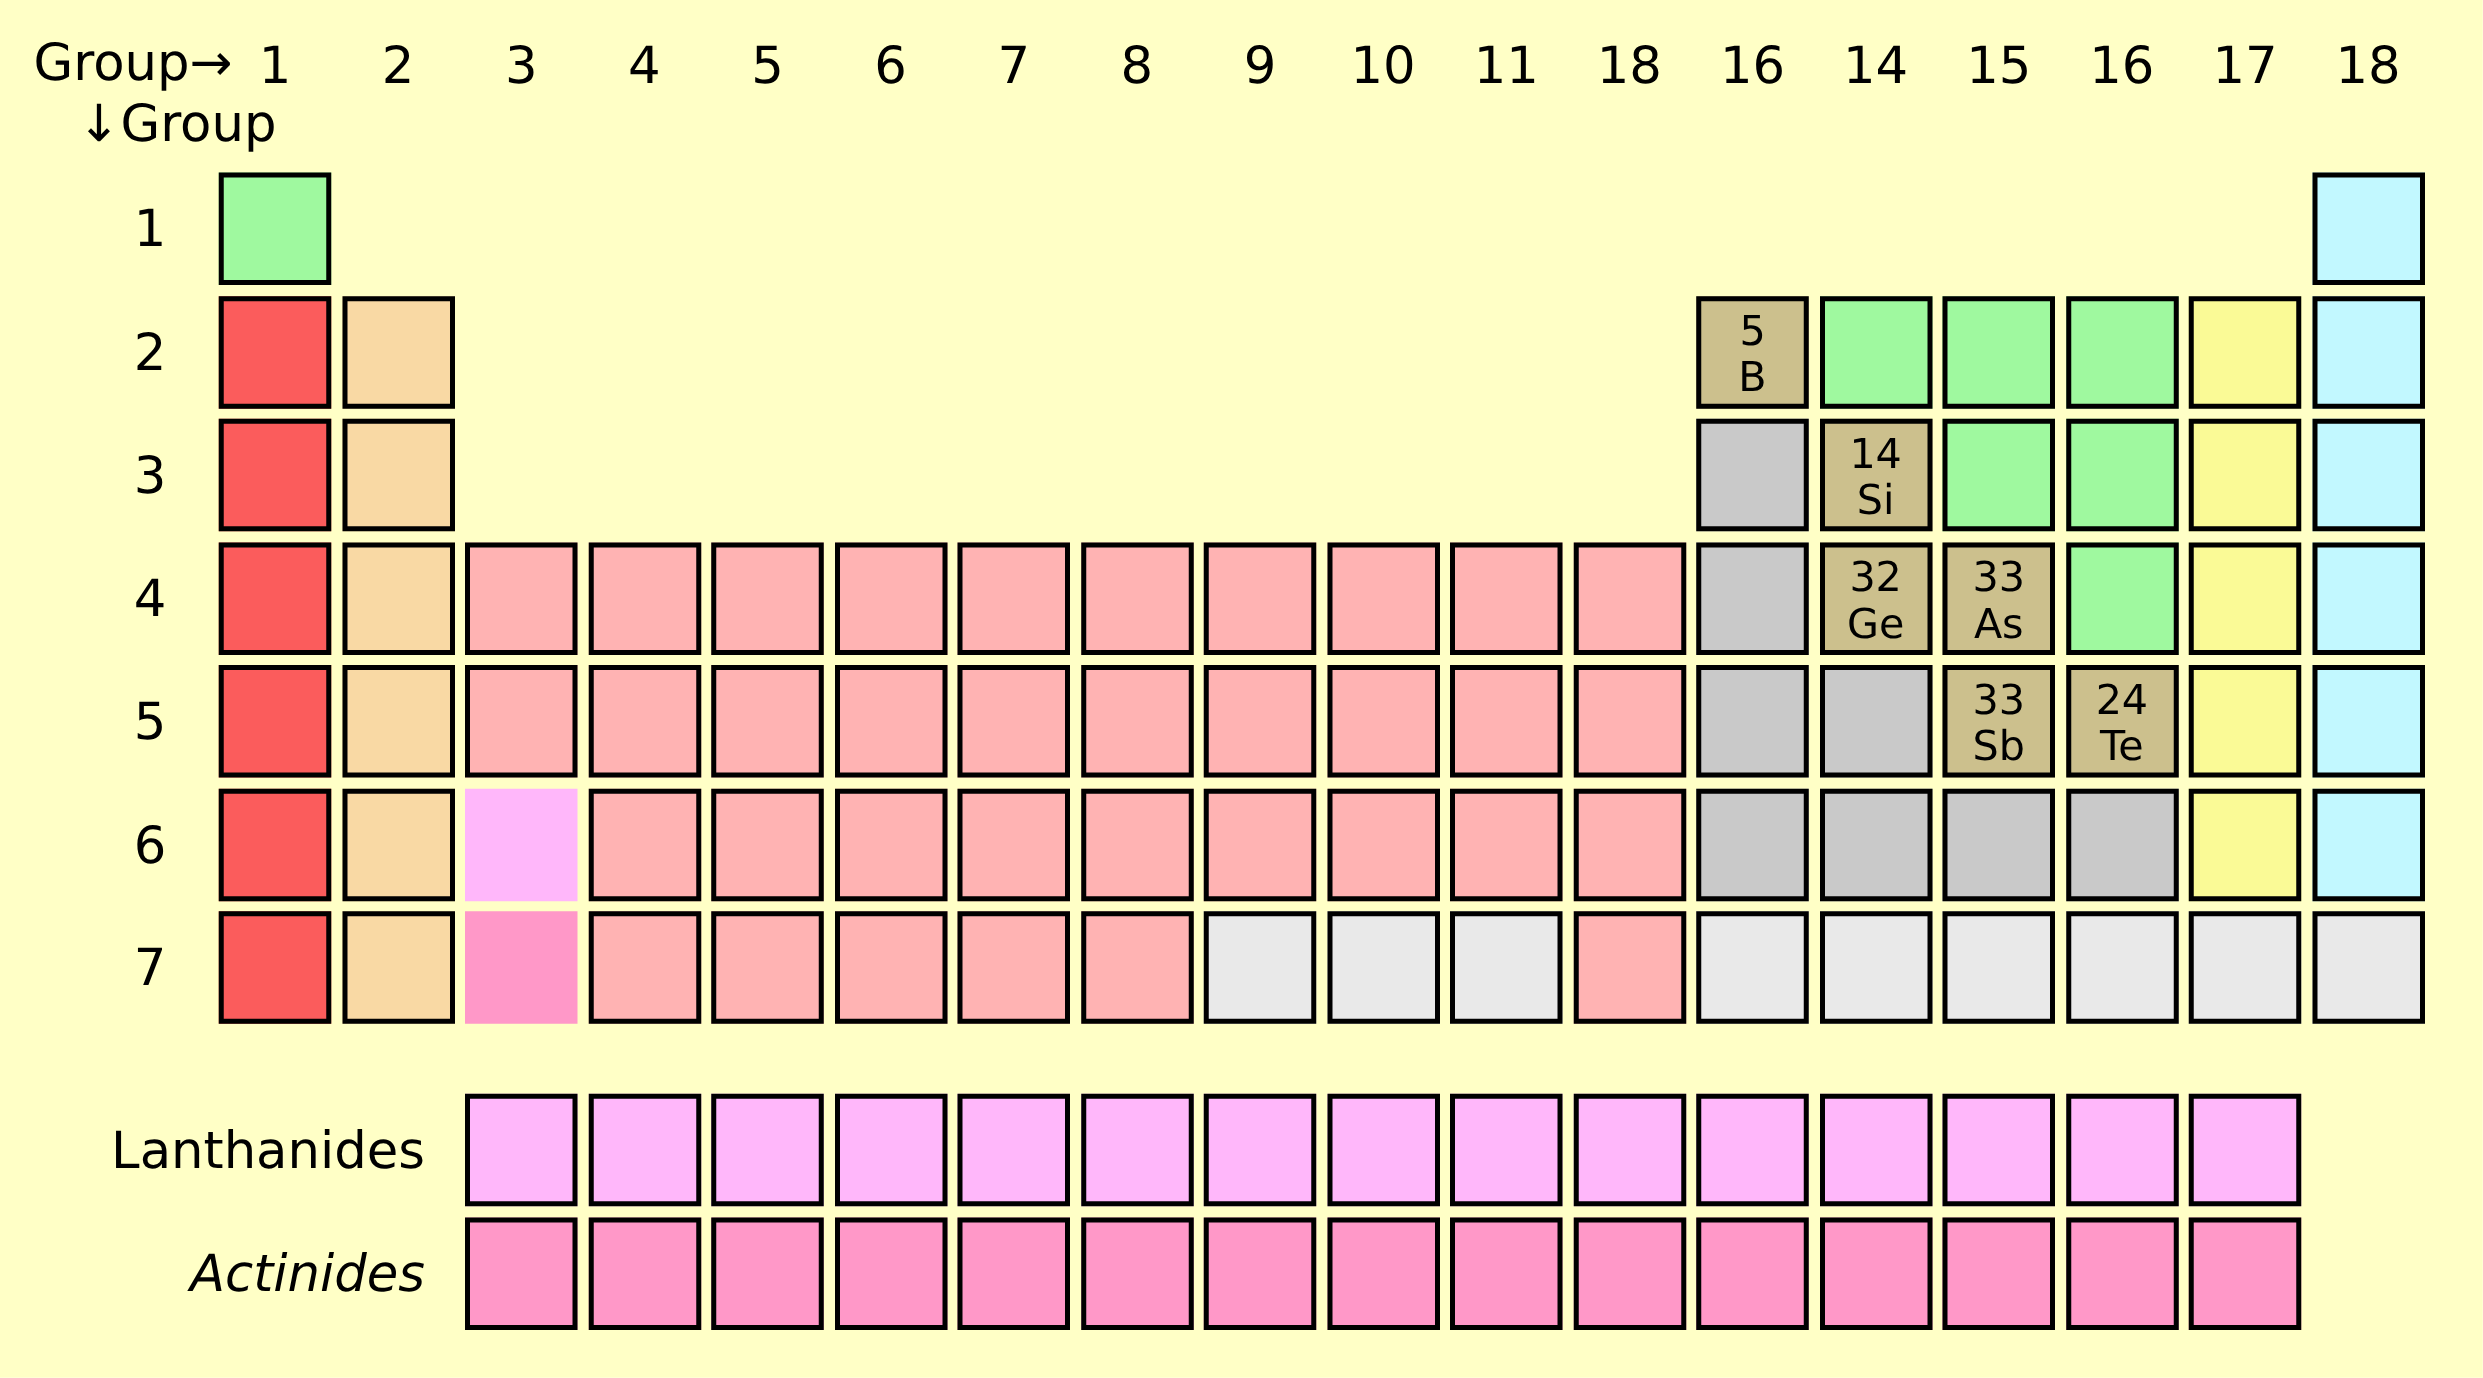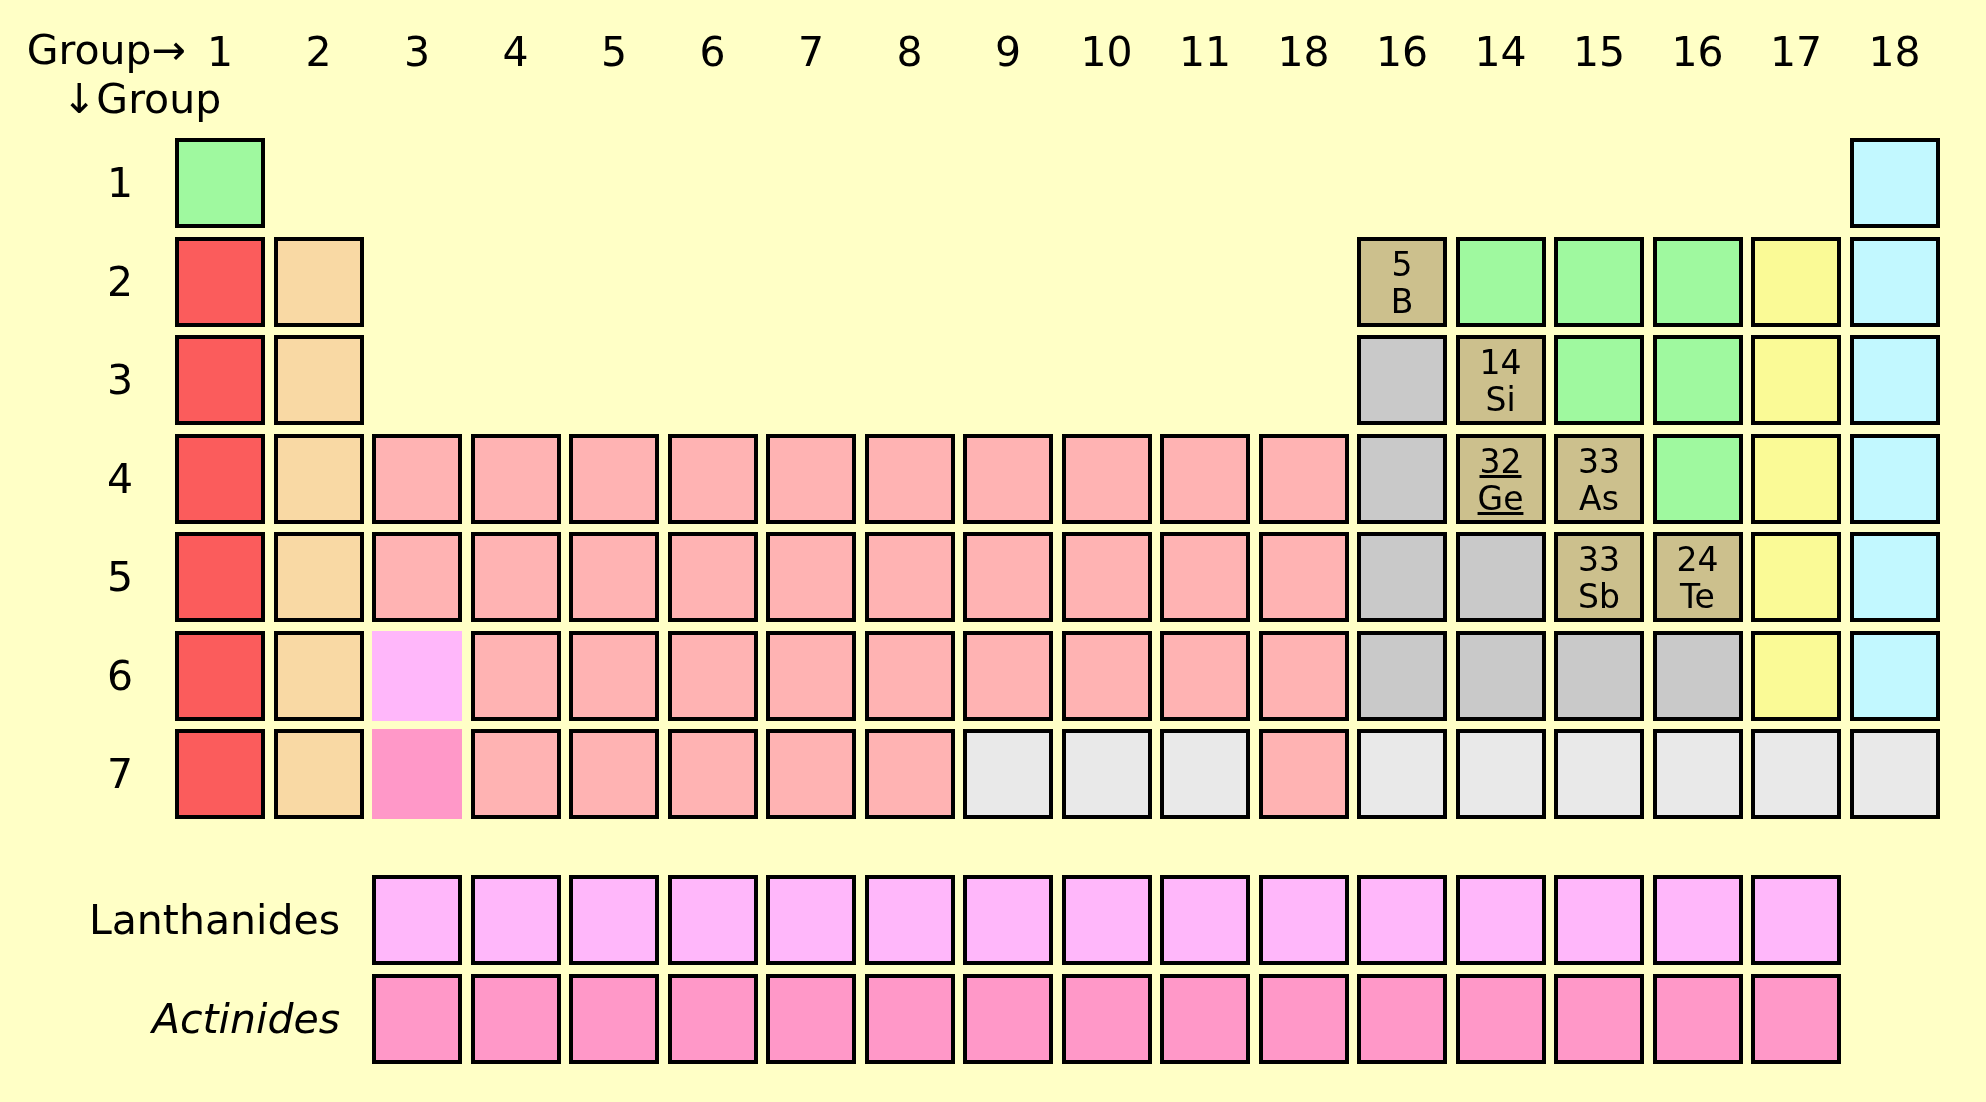--- a/index.html
+++ b/index.html
@@ -109,21 +109,21 @@
       <div class="cell" style="left: 470.5px; top: 433.5px; background: rgb(255, 179, 179); border: 4px solid rgb(0, 0, 0);"></div>
       <div class="cell" style="left: 569px; top: 433.5px; background: rgb(255, 179, 179); border: 4px solid rgb(0, 0, 0);"></div>
       <div class="cell" style="left: 667.5px; top: 433.5px; background: rgb(255, 179, 179); border: 4px solid rgb(0, 0, 0);"></div>
       <div class="cell" style="left: 766px; top: 433.5px; background: rgb(255, 179, 179); border: 4px solid rgb(0, 0, 0);"></div>
       <div class="cell" style="left: 864.5px; top: 433.5px; background: rgb(255, 179, 179); border: 4px solid rgb(0, 0, 0);"></div>
       <div class="cell" style="left: 963px; top: 433.5px; background: rgb(255, 179, 179); border: 4px solid rgb(0, 0, 0);"></div>
       <div class="cell" style="left: 1061.5px; top: 433.5px; background: rgb(255, 179, 179); border: 4px solid rgb(0, 0, 0);"></div>
       <div class="cell" style="left: 1160px; top: 433.5px; background: rgb(255, 179, 179); border: 4px solid rgb(0, 0, 0);"></div>
       <div class="cell" style="left: 1258.5px; top: 433.5px; background: rgb(255, 179, 179); border: 4px solid rgb(0, 0, 0);"></div>
       <div class="cell" style="left: 1357px; top: 433.5px; background: rgb(201, 201, 201); border: 4px solid rgb(0, 0, 0);"></div>
-      <div class="cell" style="left: 1455.5px; top: 433.5px; background: rgb(204, 192, 141); border: 4px solid rgb(0, 0, 0); text-decoration: underline;">
+      <div class="cell" style="left: 1455.5px; top: 433.5px; background: rgb(204, 192, 141); border: 4px solid rgb(0, 0, 0);">
         <span class="num">32</span>
         <span class="sym">Ge</span>
       </div>
       <div class="cell" style="left: 1554px; top: 433.5px; background: rgb(204, 192, 141); border: 4px solid rgb(0, 0, 0);">
         <span class="num">33</span>
         <span class="sym">As</span>
       </div>
       <div class="cell" style="left: 1652.5px; top: 433.5px; background: rgb(159, 249, 159); border: 4px solid rgb(0, 0, 0);"></div>
       <div class="cell" style="left: 1751px; top: 433.5px; background: rgb(250, 250, 150); border: 4px solid rgb(0, 0, 0);"></div>
       <div class="cell" style="left: 1849.5px; top: 433.5px; background: rgb(194, 248, 255); border: 4px solid rgb(0, 0, 0);"></div>

